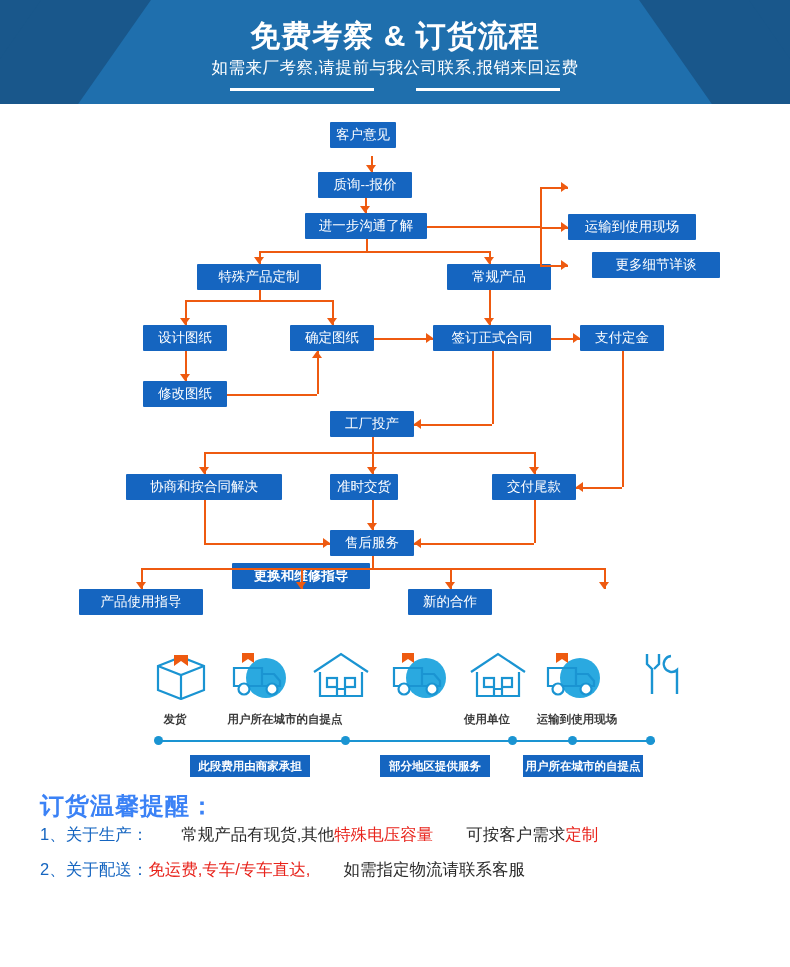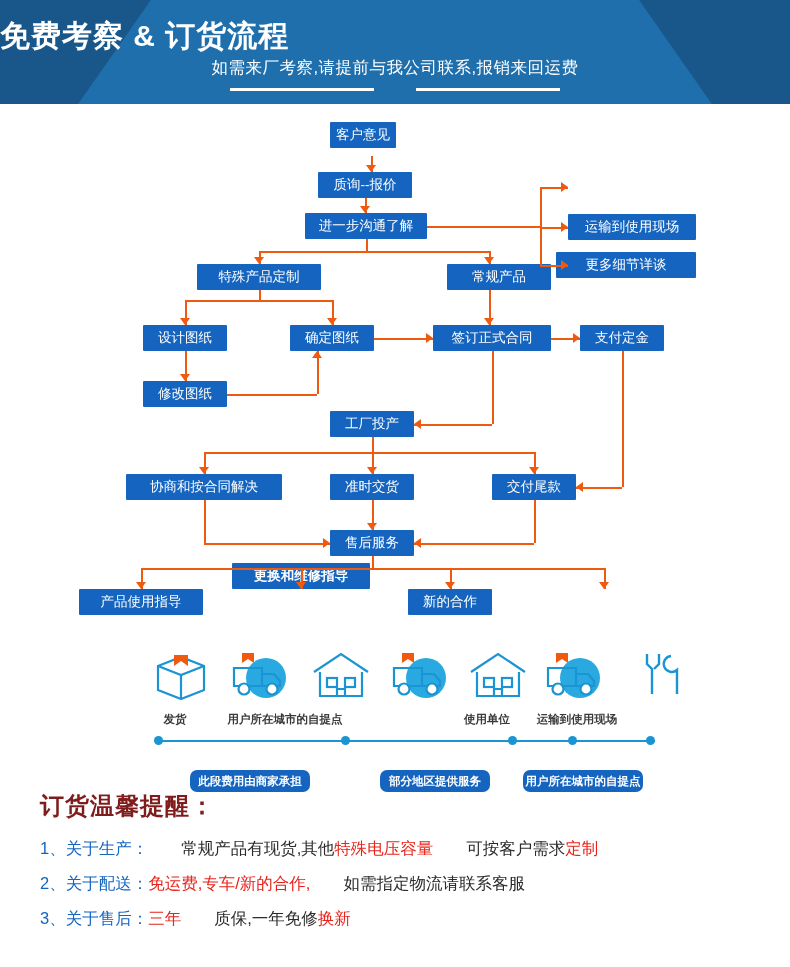--- a/index.html
+++ b/index.html
@@ -26,20 +26,21 @@
     background: #19578b;
   }
   .hdr-d1 { width: 150px; height: 260px; left: -70px; top: -80px; transform: rotate(35deg); }
   .hdr-d2 { width: 90px; height: 260px; left: 30px; top: -100px; transform: rotate(35deg); }
   .hdr-d3 { width: 150px; height: 260px; right: -70px; top: -80px; transform: rotate(-35deg); }
   .hdr-d4 { width: 90px; height: 260px; right: 30px; top: -100px; transform: rotate(-35deg); }
 
   .hdr-title {
     position: absolute;
     top: 16px; left: 0; right: 0;
+    text-align: center;
     color: #ffffff;
     font-size: 30px;
     font-weight: bold;
     letter-spacing: 1px;
     z-index: 4;
   }
   .hdr-sub-wrap {
     position: absolute;
     top: 57px; left: 0; right: 0;
     text-align: center;
@@ -148,44 +149,43 @@
   }
   .tl-dot {
     position: absolute;
     width: 9px; height: 9px;
     border-radius: 50%;
     background: #1a94d2;
     top: 112px;
   }
   .tl-box {
     position: absolute;
-    top: 146px;
+    top: 131px;
     height: 22px;
     background: #1565c0;
     color: #fff;
     font-size: 11.5px;
     display: flex;
     align-items: center;
     justify-content: center;
     white-space: nowrap;
     padding: 0 20px;
-    border-radius: 7px;
   }
 
   
   .notes {
     position: relative;
     padding: 6px 0 0 40px;
   }
   .notes-title {
-    color: #7f1d1d;
+    color: #3b82f6;
     font-size: 24px;
     font-weight: bold;
     letter-spacing: 1px;
-    margin-bottom: 16px;
+    margin-bottom: 2px;
   }
   .note-row {
     font-size: 16.5px;
     color: #1565c0;
     margin-bottom: 13px;
     white-space: nowrap;
   }
   .note-row .dark { color: #2b2b2b; margin-left: 33px; }
   .note-row .red { color: #e8231b; }
 </style>
@@ -203,31 +203,31 @@
   </div>
   <div class="hdr-underline"></div>
   <div class="hdr-underline-gap"></div>
 </div>
 
 <div class="flow" id="flow-area">
     <div class="node" style="left: 330px; top: 18px; width: 66px;">客户意见</div>
     <div class="node" style="left: 318px; top: 68px; width: 94px;">质询--报价</div>
     <div class="node" style="left: 305px; top: 109px; width: 122px;">进一步沟通了解</div>
     <div class="node" style="left: 568px; top: 110px; width: 128px;">运输到使用现场</div>
-    <div class="node" style="left: 556px; top: 148px; width: 140px;">更多细节详谈</div>
+    <div class="node" style="left: 592px; top: 148px; width: 128px;">更多细节详谈</div>
     <div class="node" style="left: 197px; top: 160px; width: 124px; text-align: right;">特殊产品定制</div>
     <div class="node" style="left: 447px; top: 160px; width: 104px;">常规产品</div>
     <div class="node" style="left: 143px; top: 221px; width: 84px;">设计图纸</div>
     <div class="node" style="left: 290px; top: 221px; width: 84px;">确定图纸</div>
     <div class="node" style="left: 433px; top: 221px; width: 118px;">签订正式合同</div>
     <div class="node" style="left: 580px; top: 221px; width: 84px;">支付定金</div>
     <div class="node" style="left: 143px; top: 277px; width: 84px;">修改图纸</div>
     <div class="node" style="left: 330px; top: 307px; width: 84px;">工厂投产</div>
     <div class="node" style="left: 126px; top: 370px; width: 156px;">协商和按合同解决</div>
-    <div class="node" style="left: 330px; top: 370px; width: 84px;">准时交货</div>
+    <div class="node" style="left: 330px; top: 370px; width: 68px;">准时交货</div>
     <div class="node" style="left: 492px; top: 370px; width: 84px;">交付尾款</div>
     <div class="node" style="left: 330px; top: 426px; width: 84px;">售后服务</div>
     <div class="node" style="left: 79px; top: 485px; width: 124px;">产品使用指导</div>
     <div class="node" style="left: 232px; top: 459px; width: 138px; font-weight: bold;">更换和维修指导</div>
     <div class="node" style="left: 408px; top: 485px; width: 84px;">新的合作</div>
     <div class="seg v" style="left: 371px; top: 52px; height: 16px;"></div>
     <div class="arrow down" style="left: 366px; top: 61px;"></div>
     <div class="seg v" style="left: 365px; top: 94px; height: 15px;"></div>
     <div class="arrow down" style="left: 360px; top: 102px;"></div>
     <div class="seg h" style="left: 427px; top: 122px; width: 113px;"></div>
@@ -371,16 +371,15 @@
     <div class="tl-dot" style="left: 646px;"></div>
     <div class="tl-box" style="left: 190px; width: 120px;">此段费用由商家承担</div>
     <div class="tl-box" style="left: 363px; width: 110px; margin-left: 17px;">部分地区提供服务</div>
     <div class="tl-box" style="left: 523px; width: 120px;">用户所在城市的自提点</div>
   </div>
 
 <div class="notes">
   <div class="notes-title">订货温馨提醒：</div>
   <div id="notes-rows">
       <div class="note-row"><span class="">1、关于生产：</span><span class="dark">常规产品有现货,其他</span><span class="red">特殊电压容量</span><span class="dark">可按客户需求</span><span class="red">定制</span></div>
-      <div class="note-row"><span class="">2、关于配送：</span><span class="red">免运费,专车/新的合作,</span><span class="dark">如需指定物流请联系客服</span></div>
-      <div class="note-row"><span class="">3、关于售后：</span><span class="red">三年</span><span class="dark">质保,一年免修</span><span class="red">换新</span></div>
+      <div class="note-row"><span class="">2、关于配送：</span><span class="red">免运费,专车/专车直达,</span><span class="dark">如需指定物流请联系客服</span></div>
     </div>
 </div>
 
 </body></html>

